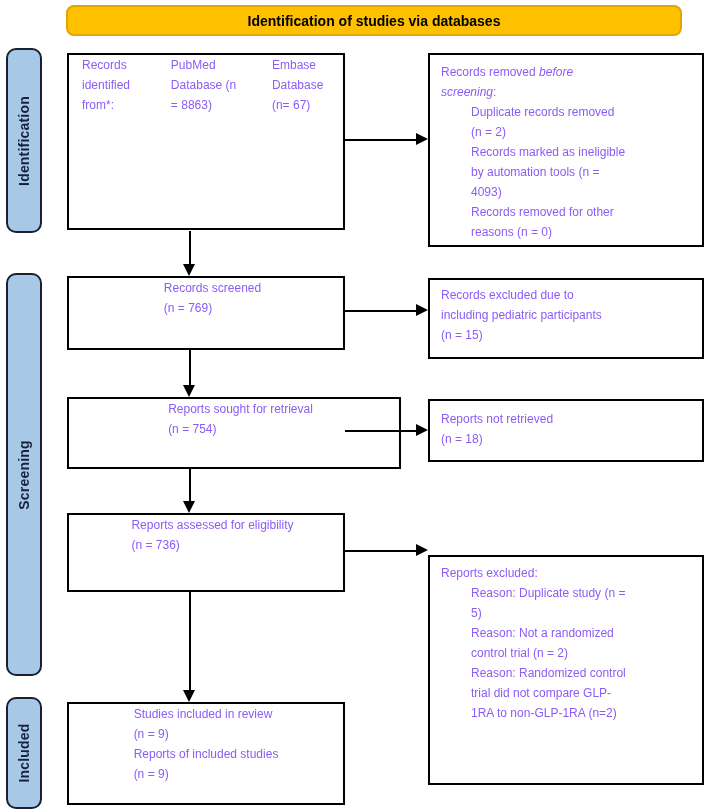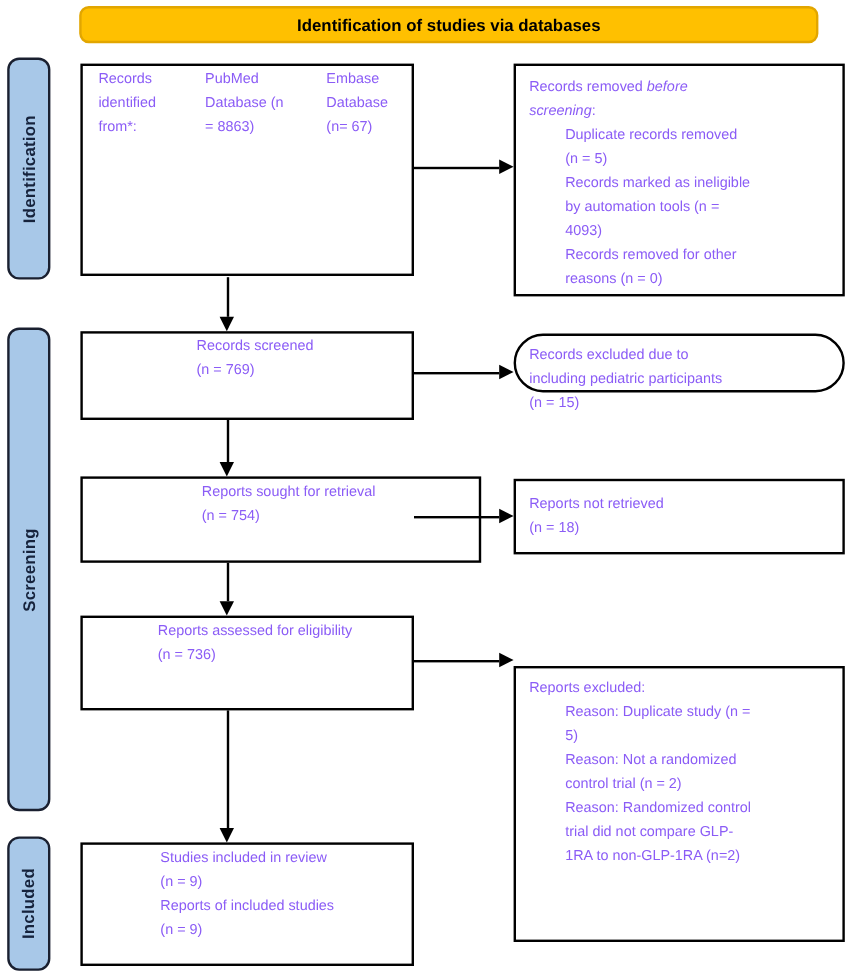--- a/index.html
+++ b/index.html
@@ -100,32 +100,32 @@
   <div class="fbox vcenter" style="left:67px;top:53px;width:278px;height:177px;padding-left:13px;padding-right:6px;">
     <div>Records identified from*:</div>
     <div class="indent">PubMed Database (n = 8863)</div>
     <div class="indent">Embase Database (n= 67)</div>
   </div>
 
   <div class="fbox" style="left:428px;top:53px;width:276px;height:194px;padding:7px 8px 0 11px;">
     <div class="pre"><span>Records removed </span><span class="ital">before
 screening</span><span>:</span></div>
     <div class="pre indent-r">Duplicate records removed
-(n = 5)</div>
+(n = 2)</div>
     <div class="pre indent-r">Records marked as ineligible
 by automation tools (n =
 4093)</div>
     <div class="pre indent-r">Records removed for other
 reasons (n = 0)</div>
   </div>
 
   <div class="fbox vcenter pre" style="left:67px;top:276px;width:278px;height:74px;padding-left:13px;">Records screened
 (n = 769)</div>
 
-  <div class="fbox pre" style="left:428px;top:278px;width:276px;height:49px;padding:5px 8px 0 11px;border-radius:30px;">Records excluded due to
+  <div class="fbox pre" style="left:428px;top:278px;width:276px;height:81px;padding:5px 8px 0 11px;">Records excluded due to
 including pediatric participants
 (n = 15)</div>
 
   <div class="fbox vcenter pre" style="left:67px;top:397px;width:334px;height:72px;padding-left:13px;">Reports sought for retrieval
 (n = 754)</div>
 
   <div class="fbox pre" style="left:428px;top:399px;width:276px;height:63px;padding:8px 0 0 11px;">Reports not retrieved
 (n = 18)</div>
 
   <div class="fbox vcenter pre" style="left:67px;top:513px;width:278px;height:79px;padding-left:13px;">Reports assessed for eligibility

